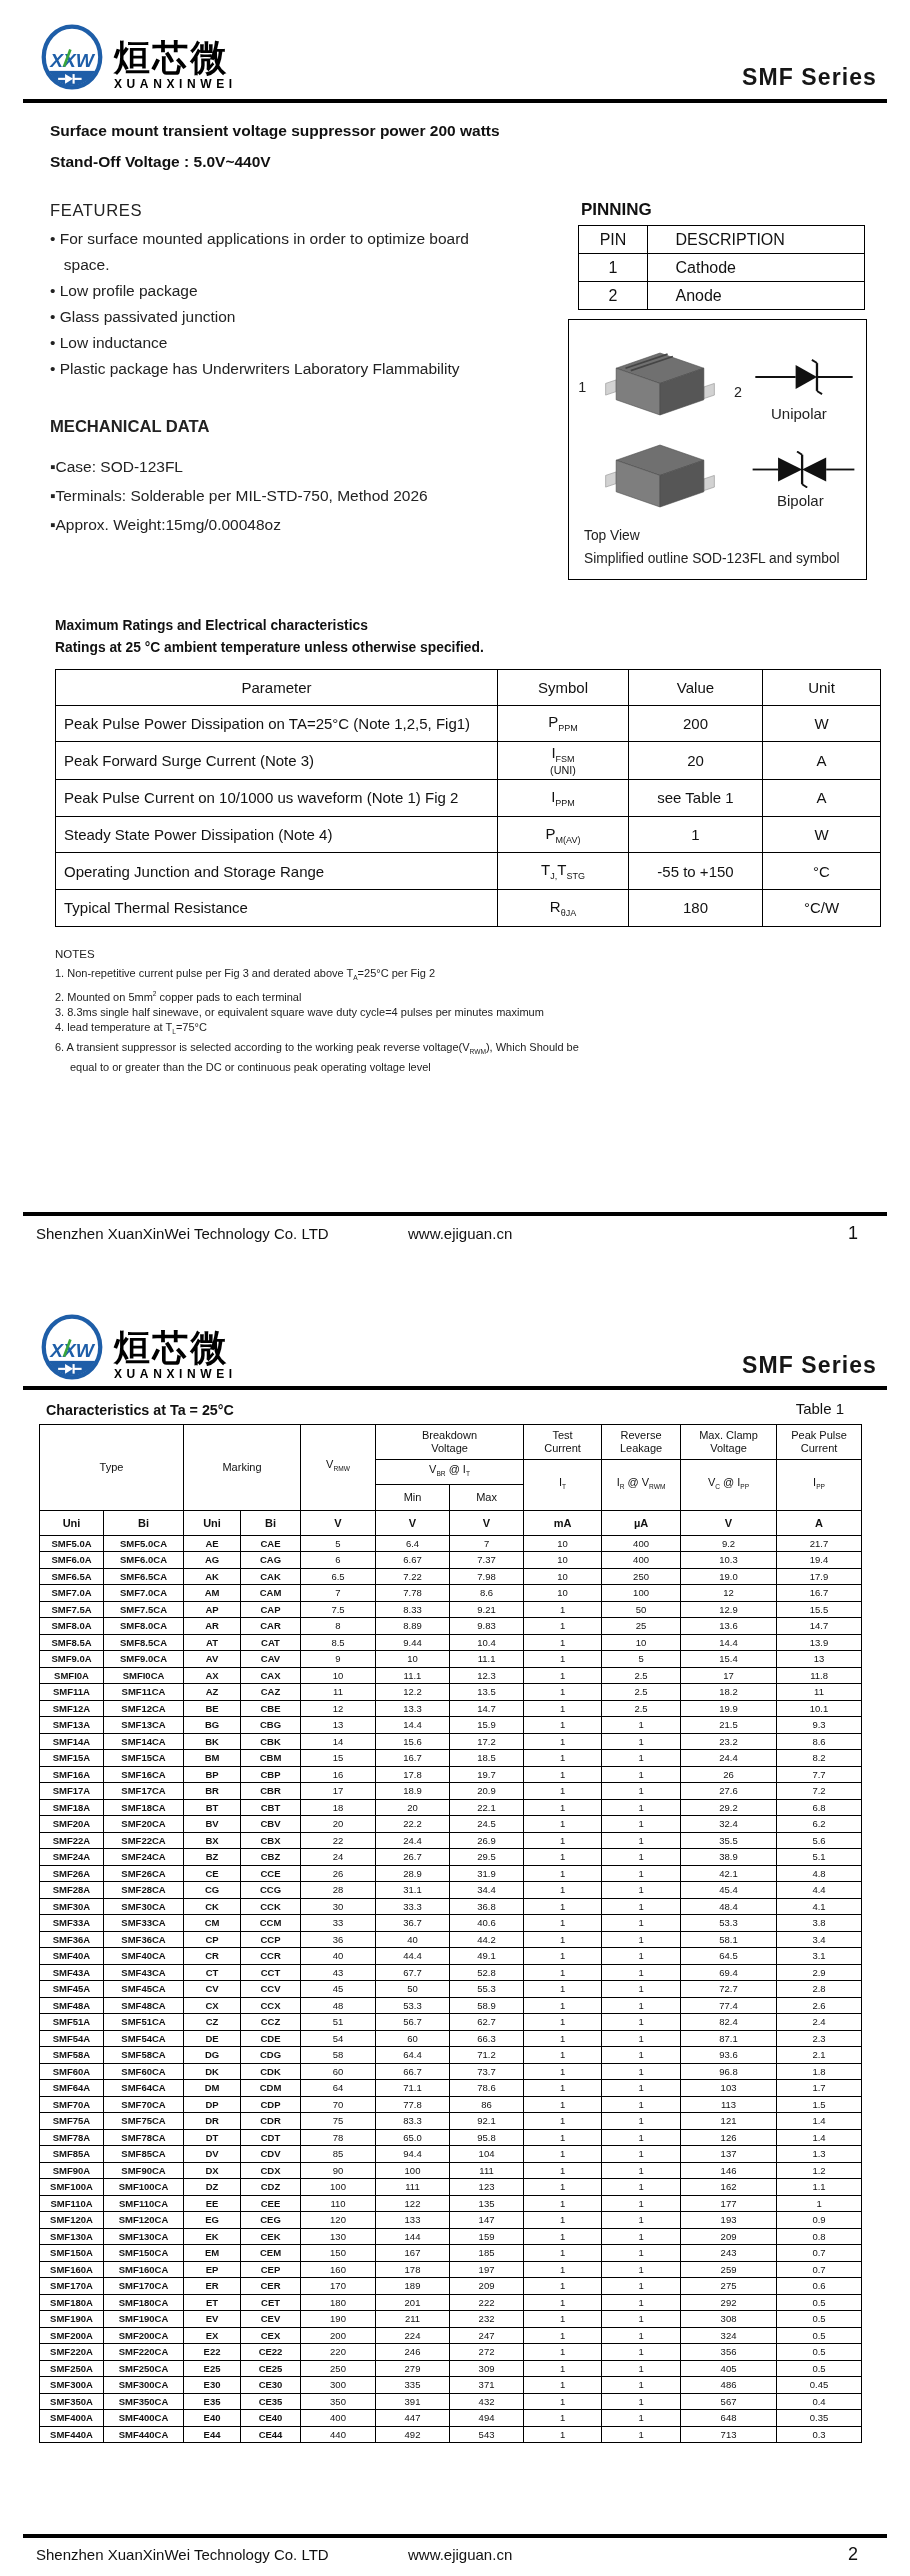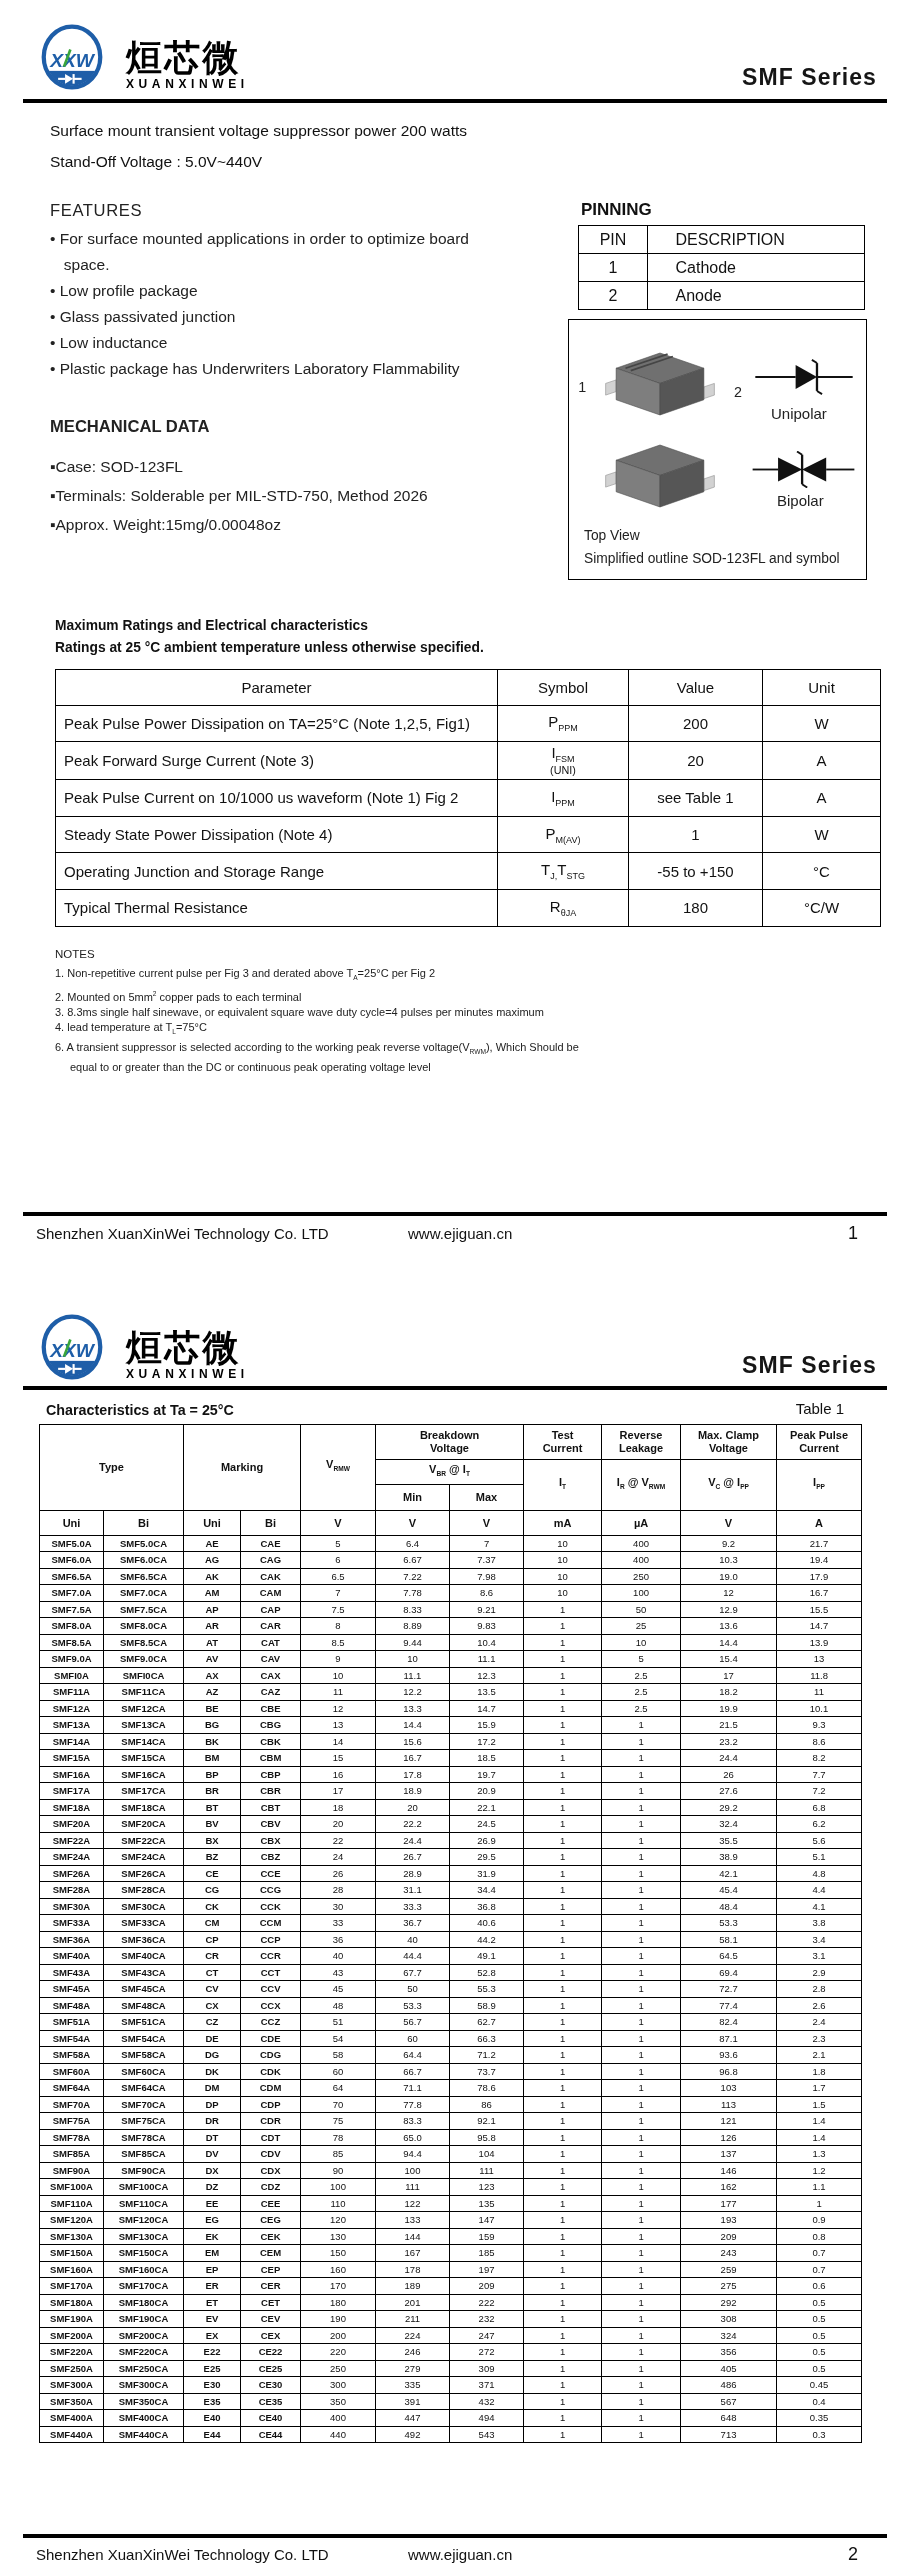--- a/index.html
+++ b/index.html
@@ -2,29 +2,29 @@
 <html style="font-size:9.2px"><head>
 <meta charset="utf-8">
 <style>
   html,body{margin:0;padding:0;background:#ffffff;}
   body{width:910px;font-family:"Liberation Sans",sans-serif;color:#111;}
   .sheet{position:relative;width:910px;height:2576px;background:#fff;overflow:hidden;}
 
   .rule{position:absolute;left:23px;right:23px;height:4px;background:#000;}
 
   
-  .logo{position:absolute;display:flex;align-items:flex-end;gap:22px;}
+  .logo{position:absolute;display:flex;align-items:flex-end;gap:10px;}
   .logo svg{width:64px;height:68px;display:block;}
   .logo-text{display:flex;flex-direction:column;justify-content:flex-end;}
   .logo-cn{font-size:36px;font-weight:900;letter-spacing:2.3px;line-height:1.0;color:#000;}
   .logo-en{font-size:12px;font-weight:600;letter-spacing:4.6px;color:#000;margin-top:1.1px;}
 
   .series{position:absolute;right:33px;font-size:23px;font-weight:600;letter-spacing:1.1px;color:#161616;}
 
-  .doc-title{position:absolute;left:50px;font-size:15.5px;font-weight:400;color:#111;}
+  .doc-title{position:absolute;left:50px;font-size:15.5px;font-weight:700;color:#111;}
 
   .sec-h{position:absolute;left:50px;font-size:16.6px;color:#222;}
   .feat-h{top:201px;font-weight:500;letter-spacing:0.6px;}
   .mech-h{top:417px;font-weight:700;}
   .features{position:absolute;left:50px;top:226px;width:453px;}
   .feature{font-size:15.5px;line-height:26px;color:#222;padding-left:13.8px;text-indent:-13.8px;}
   .mech{position:absolute;left:50px;top:458px;width:493px;}
   .mech-item{font-size:15.5px;line-height:17px;margin-bottom:12px;color:#222;}
 
   
@@ -63,21 +63,21 @@
   .footer{position:absolute;left:36px;right:52px;height:23px;}
   .f-co{position:absolute;left:0;top:0;font-size:15px;}
   .f-url{position:absolute;left:372px;top:0;font-size:15px;}
   .f-pg{position:absolute;right:0;top:-2.3px;font-size:18px;}
 
   
   .char-title{position:absolute;left:46px;top:1402px;font-size:14.3px;font-weight:700;}
   .table-label{position:absolute;right:66px;top:1400px;font-size:15px;}
   .char-table{position:absolute;left:39px;top:1424px;width:823px;border-collapse:collapse;border:1.7px solid #000;table-layout:fixed;}
   .char-table th,.char-table td{border:1.1px solid #000;padding:0;text-align:center;}
-  .char-table thead th{font-size:11px;font-weight:700;line-height:12.6px;padding:1.1px 0;}
+  .char-table thead th{font-size:11px;font-weight:400;line-height:12.6px;padding:1.1px 0;}
   .char-table tr.h1 th{height:32px;}
   .char-table tr.h2 th{height:22px;}
   .char-table tr.h3 th{height:22px;}
   .char-table tr.h4 td{height:24px;font-size:11px;font-weight:700;}
   .char-table tbody td{height:15.5px;font-size:9.5px;font-weight:400;}
   .char-table tbody td.b{font-weight:700;}
 </style>
 </head>
 <body>
 

